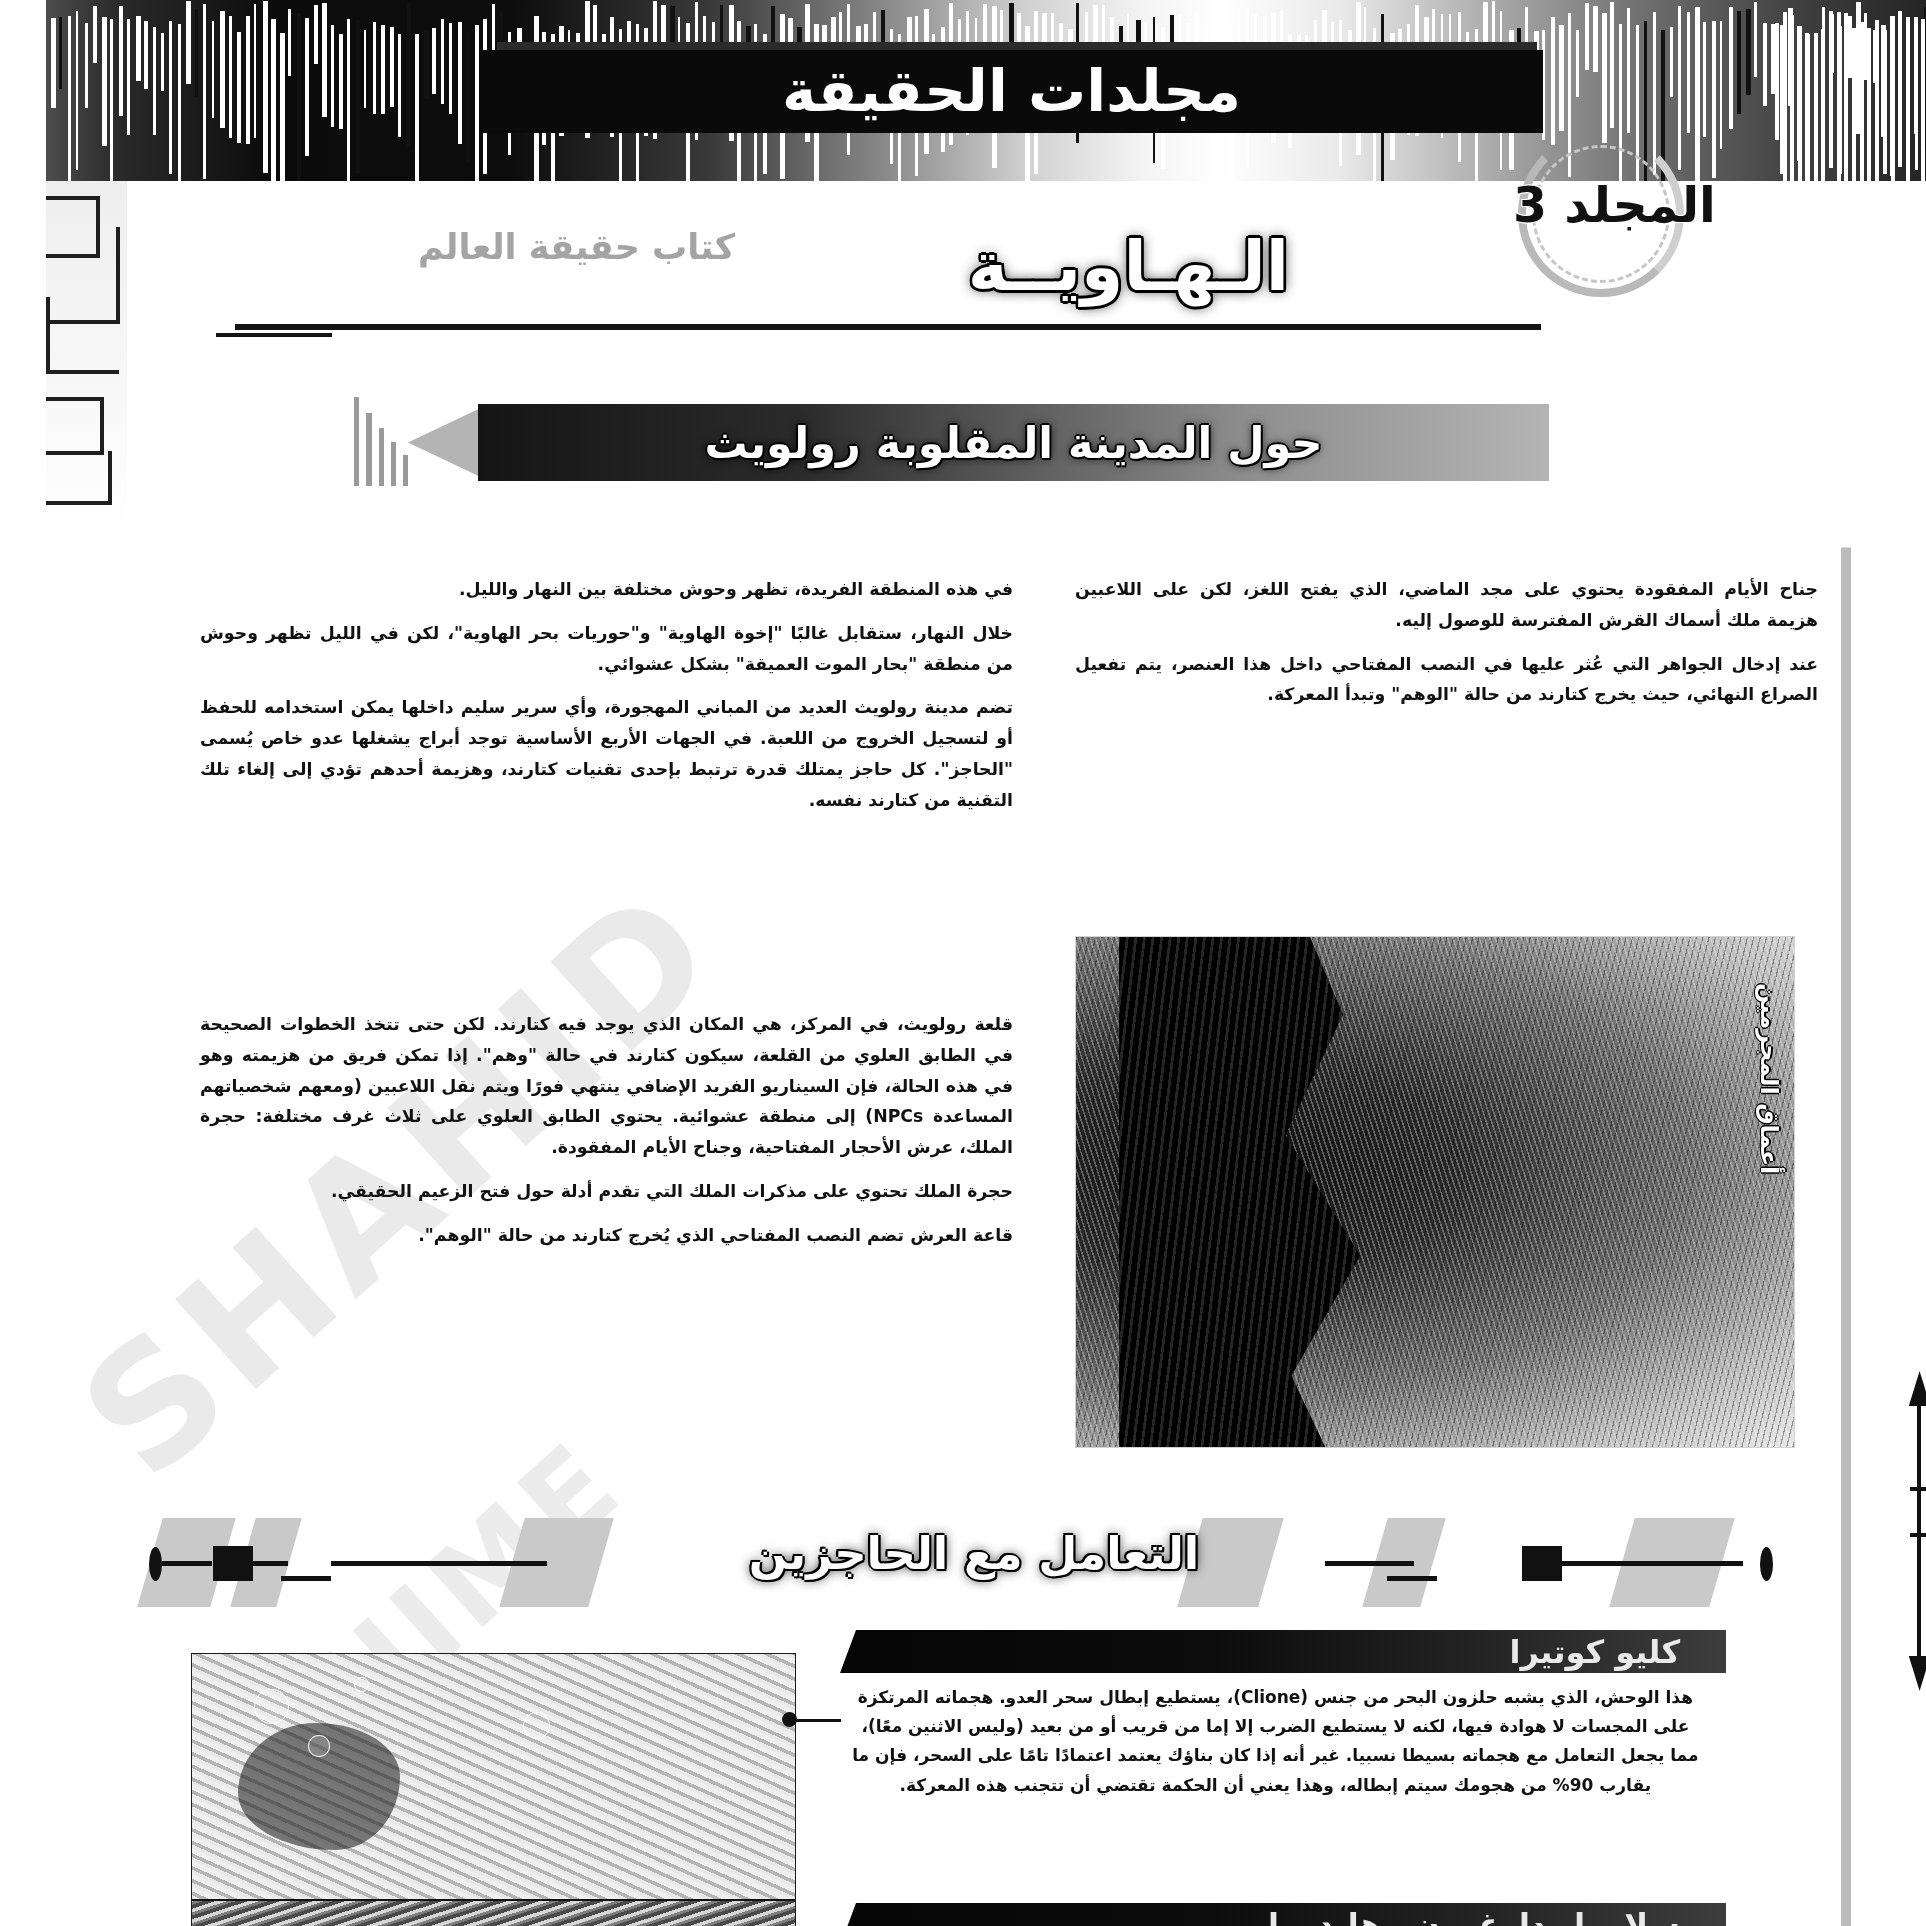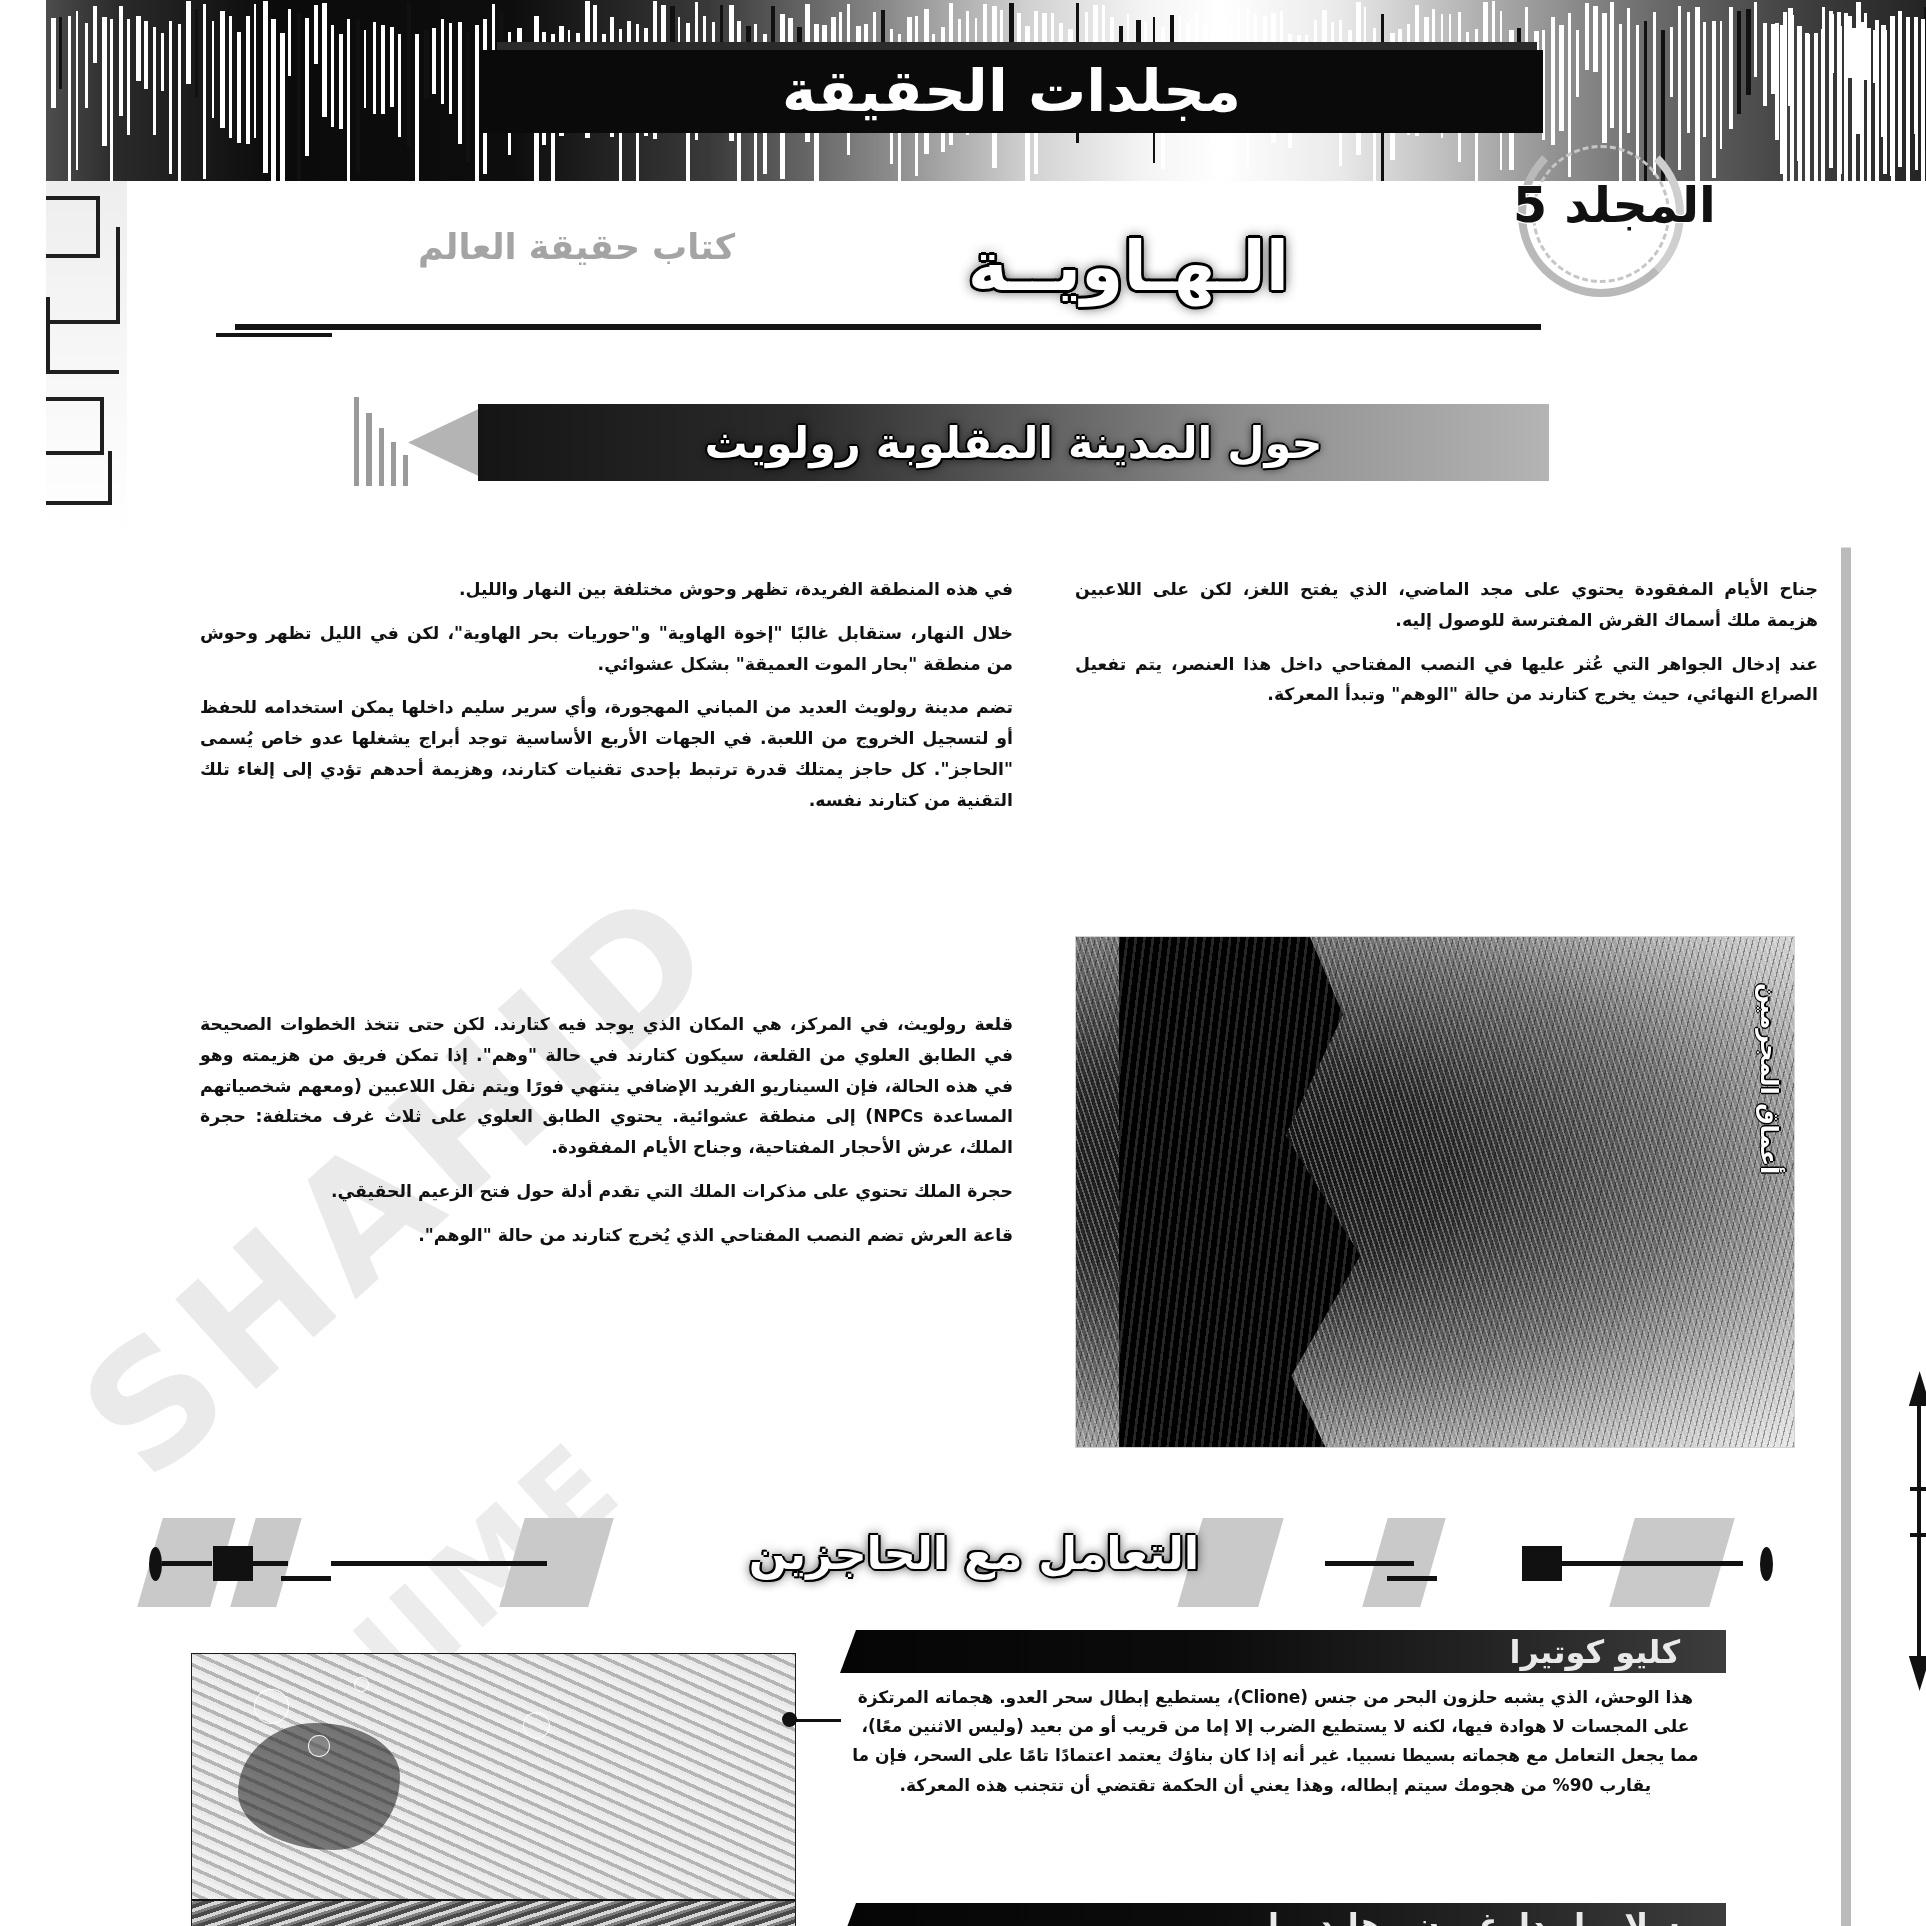--- a/index.html
+++ b/index.html
@@ -612,21 +612,21 @@
   <div class="title-plate-shadow"></div>
   <div class="title-plate"></div>
   <h1 class="main-title">مجلدات الحقيقة</h1>
 
   <div class="book-subtitle">كتاب حقيقة العالم</div>
   <div class="hero-title">الـهـاويــة</div>
 
   <div class="vol-badge">
     <div class="vol-ring"></div>
     <div class="vol-ring2"></div>
-    <div class="vol-text">المجلد 5</div>
+    <div class="vol-text">المجلد 3</div>
   </div>
 
   <div class="hr-rule"></div>
   <div class="hr-rule2"></div>
 
   <div class="ticks-left" id="ticksLeft">
       <i style="left: 0px; bottom: 0px; height: 89px;"></i>
       <i style="left: 12.3px; bottom: 0px; height: 73px;"></i>
       <i style="left: 25px; bottom: 0px; height: 58px;"></i>
       <i style="left: 37px; bottom: 0px; height: 44px;"></i>

